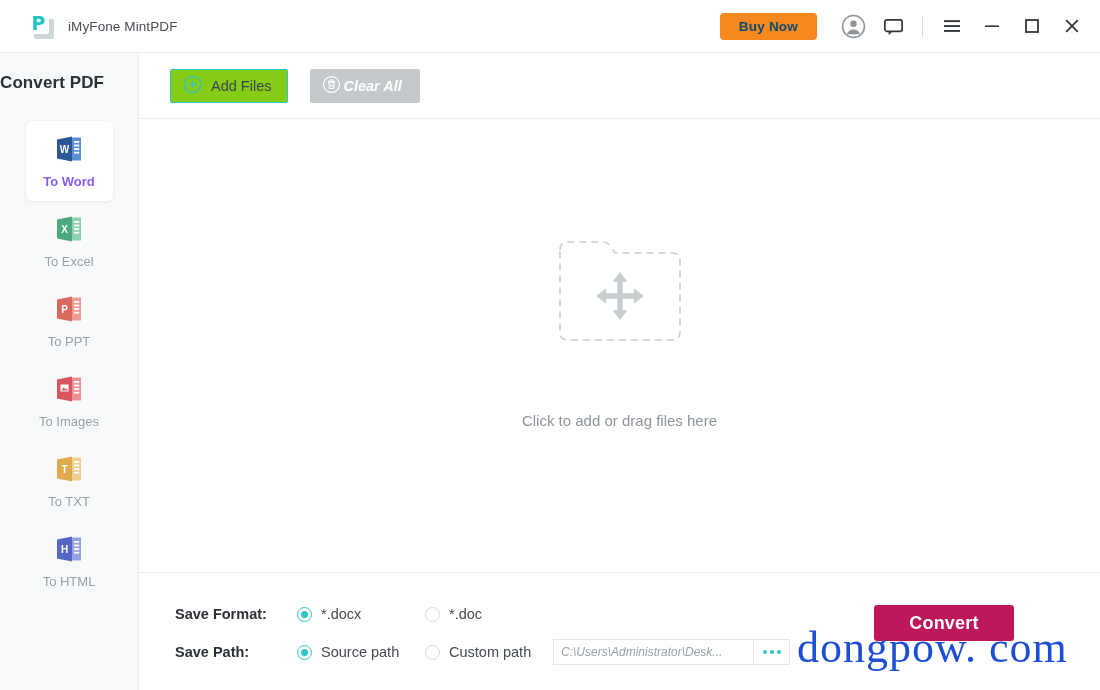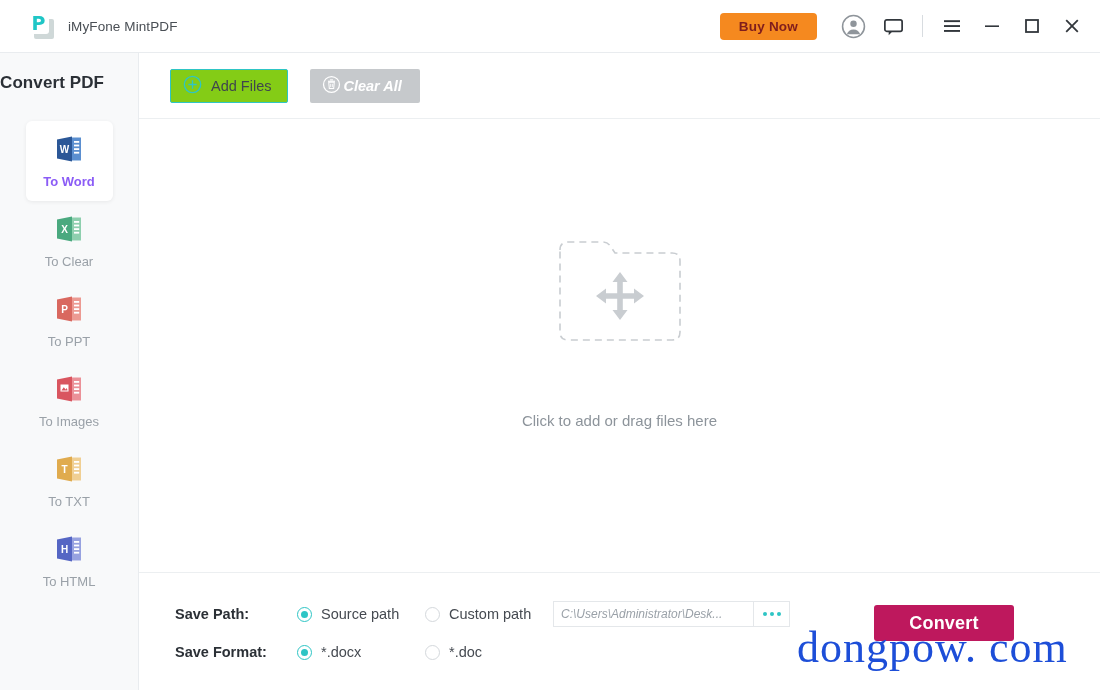--- a/index.html
+++ b/index.html
@@ -38,21 +38,21 @@
     color: #1fc6c6; font-weight: bold; font-size: 19px;
     line-height: 20px; text-align: center;
     font-family: "DejaVu Sans", sans-serif;
   }
   .app-title {
     margin-left: 14px; font-size: 13.5px; color: #4a4f55; letter-spacing: .1px;
   }
   .tb-spacer { flex: 1 1 auto; }
 
   .buy-now {
-    background: #f5891f; color: #7f1d1d;
+    background: #f5891f; color: #0c4a6e;
     font-size: 13.5px; font-weight: bold;
     border: none; border-radius: 4px;
     height: 27px; padding: 0 19px;
     cursor: pointer; letter-spacing: .2px;
     font-family: "Liberation Sans", sans-serif;
   }
   .tb-icon {
     width: 40px; height: 40px;
     display: flex; align-items: center; justify-content: center;
     cursor: pointer;
@@ -287,21 +287,21 @@
             <svg class="doc-icon" viewBox="0 0 30 32">
               <path d="M3 6.5 L18 3.5 L18 28.5 L3 25.5 Z" fill="#4aa97f"></path>
               <rect x="18" y="4.5" width="9" height="23" fill="#8ecfae"></rect>
               <rect x="20" y="8" width="5.2" height="1.8" fill="#fff"></rect>
               <rect x="20" y="11.6" width="5.2" height="1.8" fill="#fff"></rect>
               <rect x="20" y="15.2" width="5.2" height="1.8" fill="#fff"></rect>
               <rect x="20" y="18.8" width="5.2" height="1.8" fill="#fff"></rect>
               <text x="10.5" y="19.6" font-size="10" font-weight="bold" fill="#fff" text-anchor="middle" font-family="Liberation Sans, sans-serif">X</text>
             </svg>
           </span>
-          <span class="nav-label">To Clear</span>
+          <span class="nav-label">To Excel</span>
         </div>
 
         <div class="nav-item">
           <span>
             <svg class="doc-icon" viewBox="0 0 30 32">
               <path d="M3 6.5 L18 3.5 L18 28.5 L3 25.5 Z" fill="#d9685f"></path>
               <rect x="18" y="4.5" width="9" height="23" fill="#ec9a92"></rect>
               <rect x="20" y="8" width="5.2" height="1.8" fill="#fff"></rect>
               <rect x="20" y="11.6" width="5.2" height="1.8" fill="#fff"></rect>
               <rect x="20" y="15.2" width="5.2" height="1.8" fill="#fff"></rect>
@@ -394,20 +394,32 @@
             <path d="M2 16 Q2 8 10 8 L44 8 Q50 8 53 13 L57 19 L114 19 Q122 19 122 27 L122 98 Q122 106 114 106 L10 106 Q2 106 2 98 Z" fill="none" stroke="#c9cdd1" stroke-width="1.6" stroke-dasharray="7,5"></path>
             <g fill="#c9cdd1" transform="translate(62,62)">
               <path d="M0,-24 L7.5,-14 L2.8,-14 L2.8,-2.8 L14,-2.8 L14,-7.5 L24,0 L14,7.5 L14,2.8 L2.8,2.8 L2.8,14 L7.5,14 L0,24 L-7.5,14 L-2.8,14 L-2.8,2.8 L-14,2.8 L-14,7.5 L-24,0 L-14,-7.5 L-14,-2.8 L-2.8,-2.8 L-2.8,-14 L-7.5,-14 Z"></path>
             </g>
           </svg>
         </div>
         <div class="dz-text">Click to add or drag files here</div>
       </div>
 
       <div class="footer">
+
+        <div class="frow">
+          <div class="flabel">Save Format:</div>
+          <div class="radio on r-docx">
+            <span class="dot"></span>
+            <span class="rl">*.docx</span>
+          </div>
+          <div class="radio r-doc">
+            <span class="dot"></span>
+            <span class="rl">*.doc</span>
+          </div>
+        </div>
 
         <div class="frow">
           <div class="flabel">Save Path:</div>
           <div class="radio on r-src">
             <span class="dot"></span>
             <span class="rl">Source path</span>
           </div>
           <div class="radio r-cust">
             <span class="dot"></span>
             <span class="rl">Custom path</span>
@@ -415,32 +427,20 @@
           <div class="path-group">
             <div class="path-field">C:\Users\Administrator\Desk...</div>
             <div class="path-browse">
               <i></i>
               <i></i>
               <i></i>
             </div>
           </div>
         </div>
 
-        <div class="frow">
-          <div class="flabel">Save Format:</div>
-          <div class="radio on r-docx">
-            <span class="dot"></span>
-            <span class="rl">*.docx</span>
-          </div>
-          <div class="radio r-doc">
-            <span class="dot"></span>
-            <span class="rl">*.doc</span>
-          </div>
-        </div>
-
         <button class="convert-btn">Convert</button>
       </div>
 
     </div>
   </div>
 
   <div class="watermark">dongpow. com</div>
 </div>
 
 </body></html>

